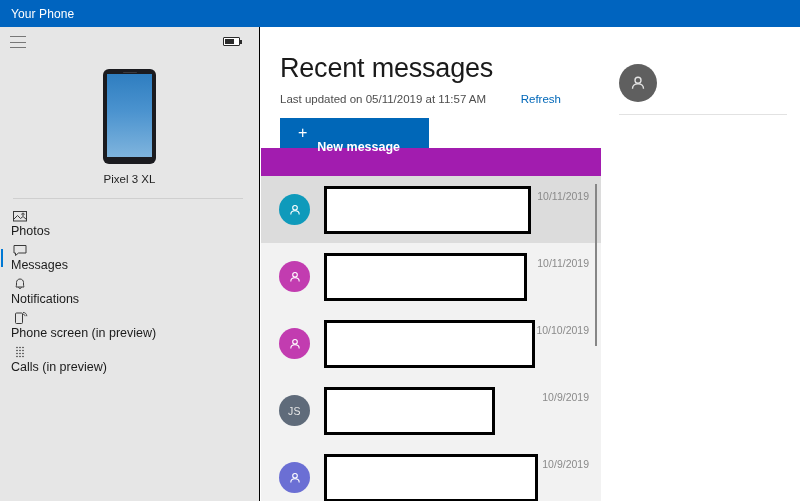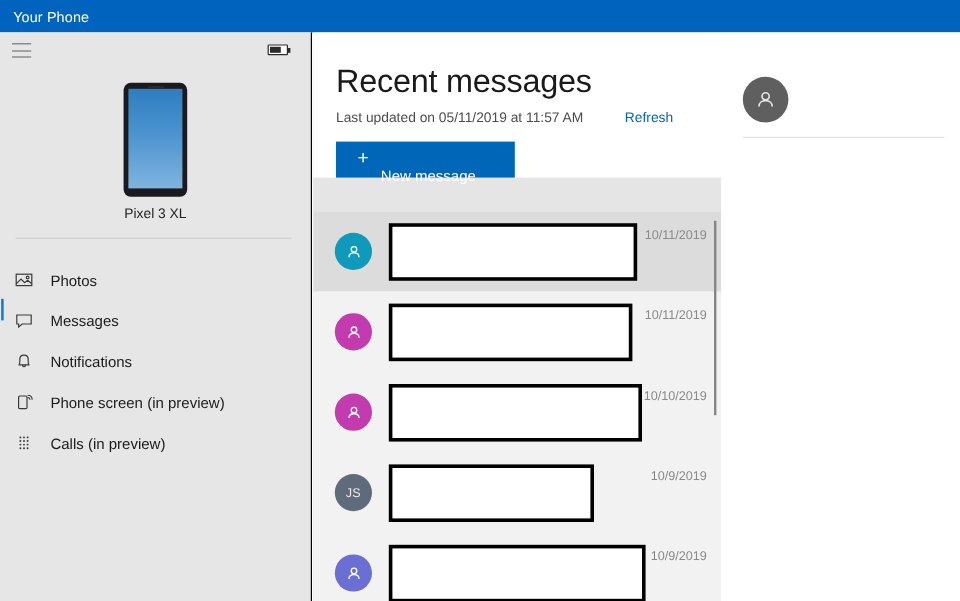--- a/index.html
+++ b/index.html
@@ -99,23 +99,24 @@
     height: 1px;
     background: #cfcfcf;
   }
 
   .nav {
     margin-top: 8px;
   }
   .nav-item {
     position: relative;
     height: 34px;
-    display: flex; align-items: flex-end;
+    display: flex; align-items: flex-start;
     padding-left: 11px;
     cursor: pointer;
+    flex-direction: column;
   }
   .nav-item .sel-bar {
     position: absolute; left: 1px; top: 8px;
     width: 2px; height: 18px;
     background: #0078d4;
     display: none;
   }
   .nav-item.selected .sel-bar { display: block; }
   .nav-icon {
     width: 17px; height: 17px;
@@ -126,21 +127,21 @@
   }
   .nav-label {
     font-size: 12.5px;
     color: #1b1b1b;
   }
 
   
   .center {
     position: absolute; top: 27px; left: 261px;
     width: 340px; height: 474px;
-    background: #e5e5e5;
+    background: #a21caf;
     overflow: hidden;
   }
   .center-header {
     padding: 26px 0 0 19px;
     background: #ffffff;
   }
   .page-title {
     font-size: 27px;
     font-weight: 400;
     color: #1a1a1a;
@@ -173,21 +174,21 @@
     font-family: inherit;
   }
   .nm-plus {
     font-size: 16px;
     font-weight: 300;
     margin: 0 10px 0 18px;
     line-height: 1;
   }
   .nm-label {
     font-size: 12.5px;
-    font-weight: normal;
+    font-weight: bold;
     margin-top: 28px;
   }
 
   .msg-list {
     position: absolute; top: 149px; left: 0;
     width: 340px; height: 325px;
     overflow: hidden;
     background: #f2f2f2;
   }
   .msg-row {

